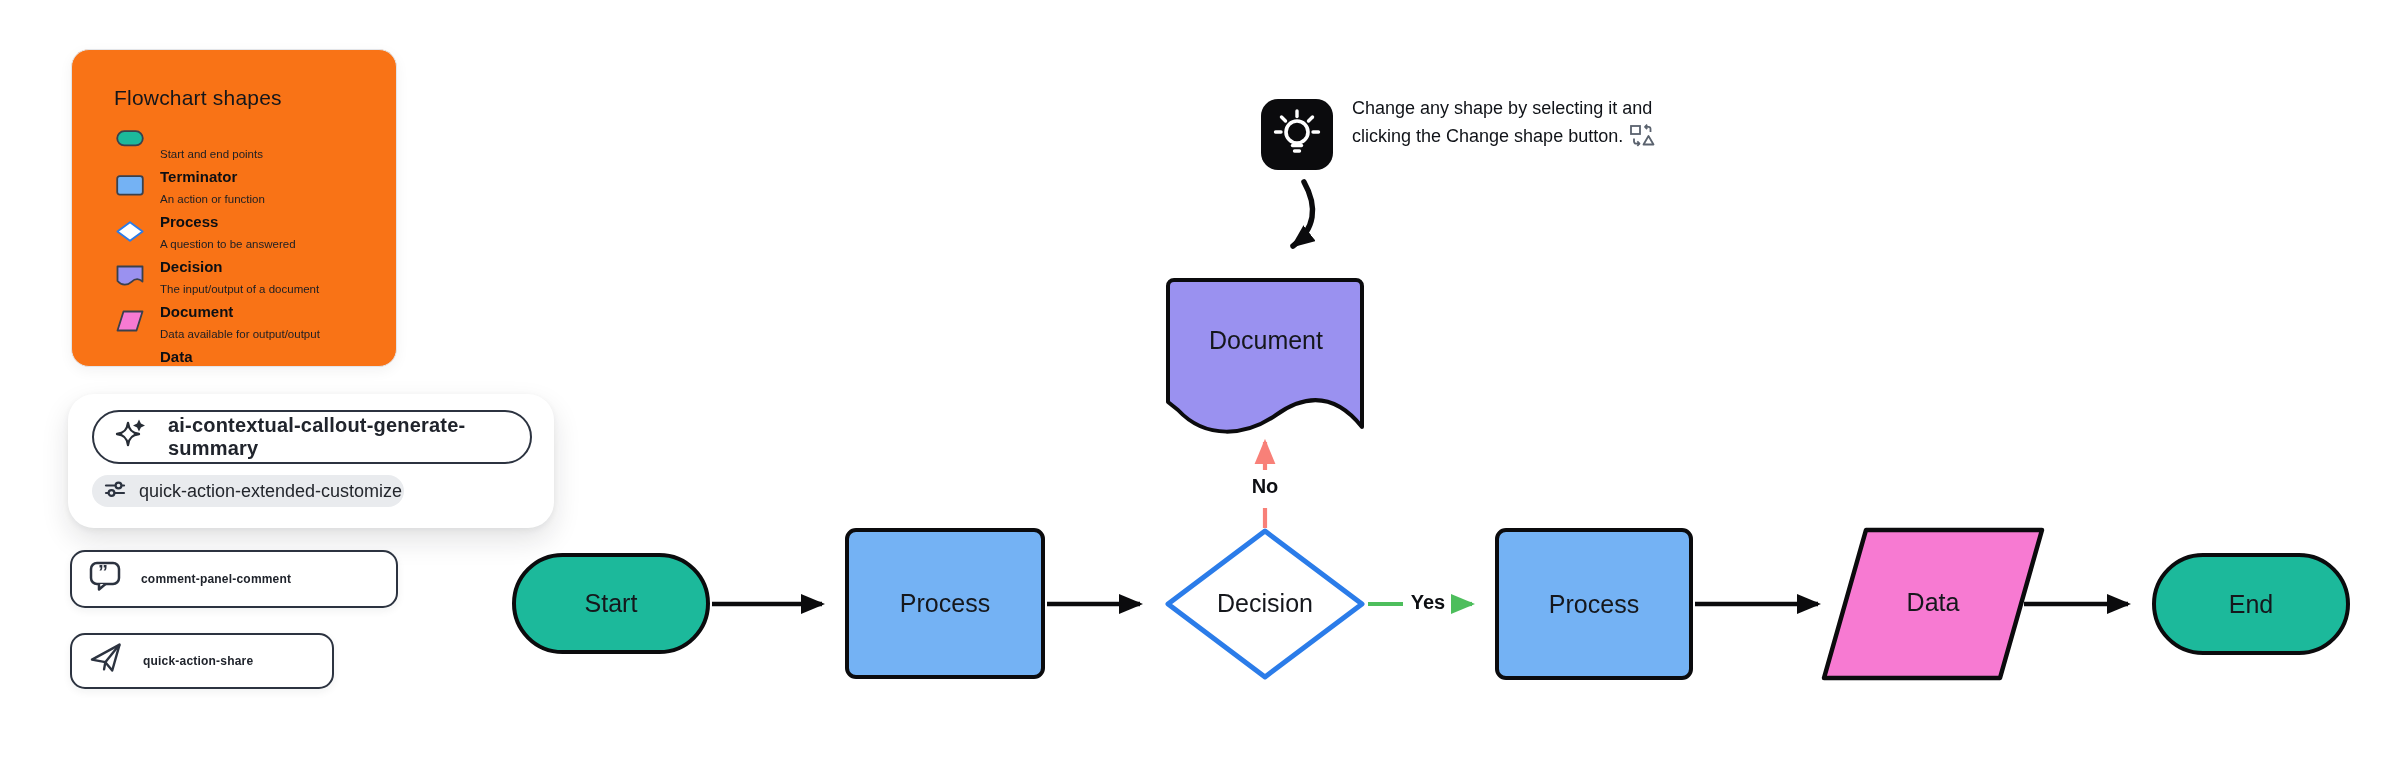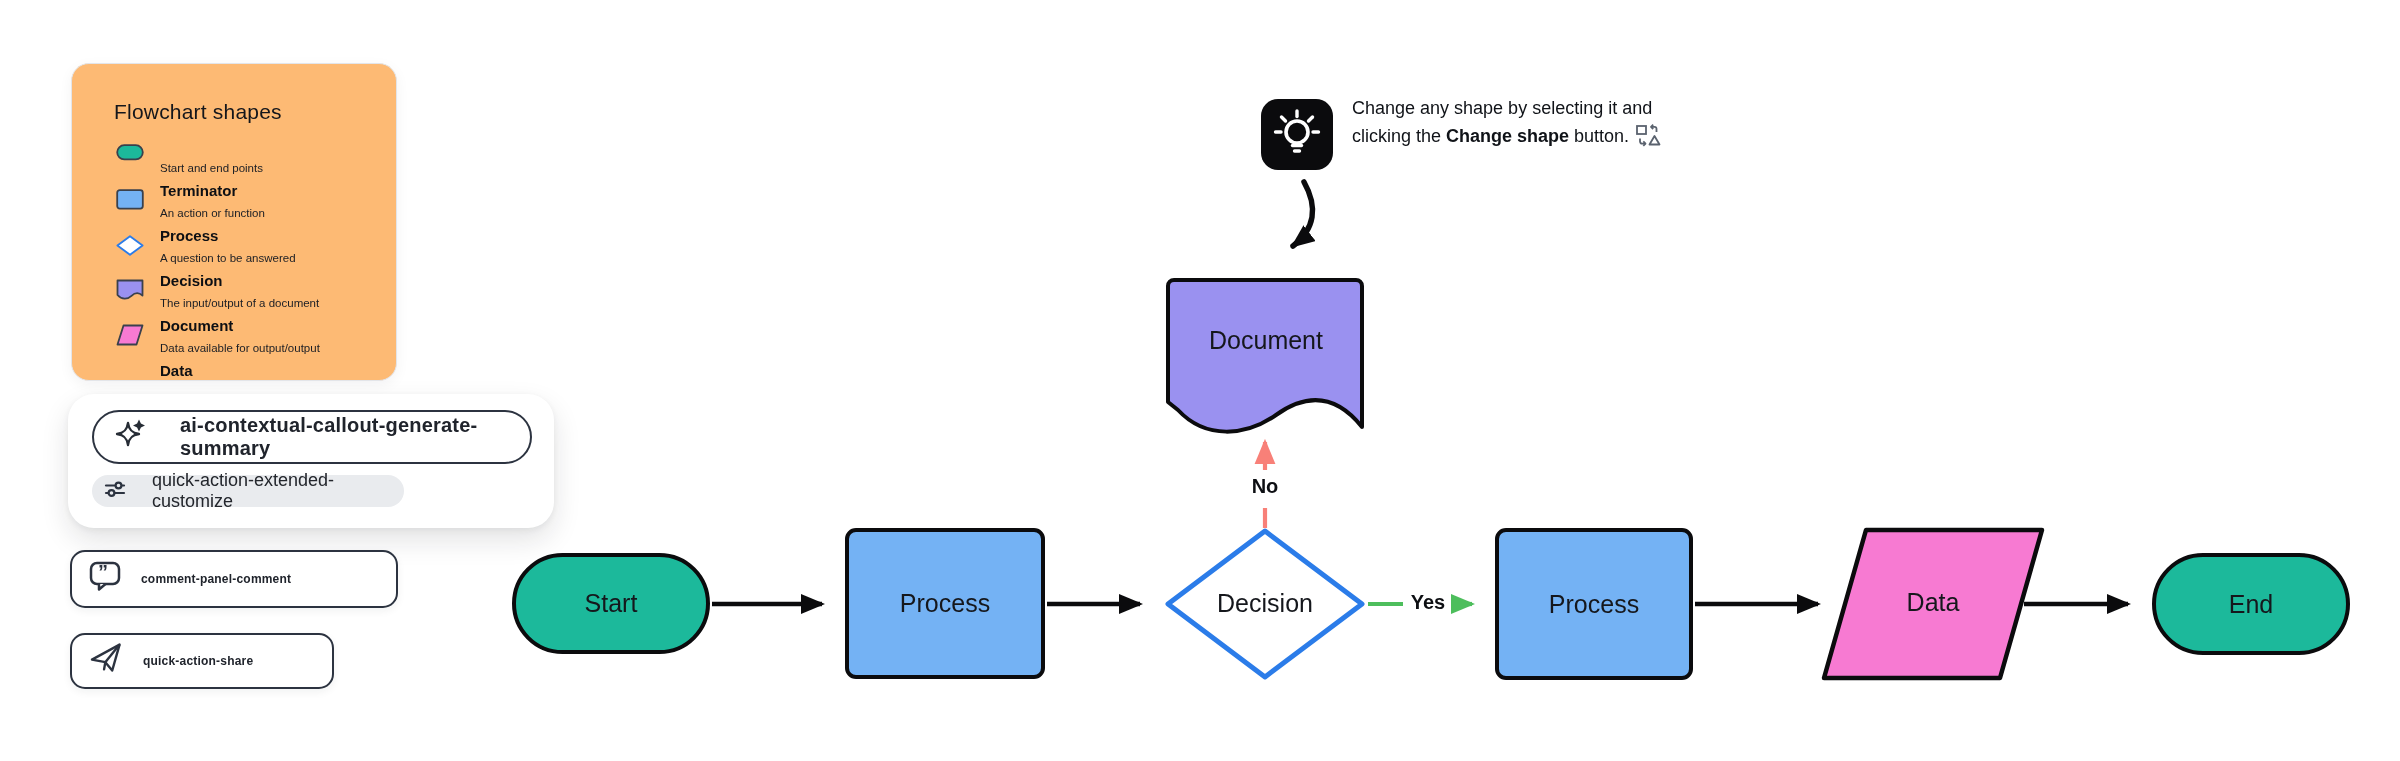--- a/index.html
+++ b/index.html
@@ -2,59 +2,59 @@
 <html><head>
 <meta charset="utf-8">
 <style>
   html,body{margin:0;padding:0;background:#fff;}
   .canvas{
     position:relative;width:2400px;height:761px;background:#ffffff;overflow:hidden;
     font-family:"Liberation Sans",sans-serif;color:#15181e;
   }
   
   .legend{
-    position:absolute;left:71px;top:63px;width:324px;height:316px;background:#fdba74;
+    position:absolute;left:71px;top:49px;width:324px;height:316px;background:#f97316;
     border:1.5px solid #e3e5e9;border-radius:18px;box-shadow:0 4px 14px rgba(22,27,36,.05);
   }
   .legend-title{position:absolute;left:42px;top:36px;font-size:21px;color:#14161b;letter-spacing:.2px;}
   .legend-row{position:absolute;left:0;width:100%;height:40px;}
   .legend-ic{position:absolute;left:44px;top:1px;width:28px;height:24px;display:flex;align-items:flex-start;}
   .legend-name{position:absolute;left:88px;top:0;font-size:15px;font-weight:bold;color:#0d0f13;margin-top:39px;}
   .legend-desc{position:absolute;left:88px;top:19px;font-size:11.5px;color:#1b1e24;}
   
   .ai-card{
     position:absolute;left:68px;top:394px;width:486px;height:134px;background:#fff;border-radius:26px;
     box-shadow:0 12px 28px rgba(22,27,36,.12),0 2px 6px rgba(22,27,36,.06);
   }
   .ai-pill{
     position:absolute;left:24px;top:16px;width:440px;height:54px;border:2px solid #2c3340;border-radius:28px;
-    background:#fff;display:flex;align-items:center;gap:32px;padding-left:18px;box-sizing:border-box;cursor:pointer;
+    background:#fff;display:flex;align-items:center;gap:20px;padding-left:18px;box-sizing:border-box;cursor:pointer;
   }
   .ai-pill-label{font-size:20px;font-weight:bold;color:#20242c;letter-spacing:.2px;}
   .gray-pill{
     position:absolute;left:24px;top:81px;width:312px;height:32px;border-radius:16px;background:#e9ebee;
-    display:flex;align-items:center;gap:26px;padding-left:12px;box-sizing:border-box;cursor:pointer;
+    display:flex;align-items:center;gap:13px;padding-left:12px;box-sizing:border-box;cursor:pointer;
   }
   .gray-pill-label{font-size:18px;color:#23262c;}
   
   .std-btn{
     position:absolute;background:#fff;border:2.5px solid #2c3340;border-radius:15px;
     display:flex;align-items:center;gap:17px;padding-left:16px;box-sizing:border-box;cursor:pointer;
     box-shadow:0 3px 8px rgba(22,27,36,.06);
   }
   .std-btn-label{font-size:12px;font-weight:bold;color:#20242c;letter-spacing:.2px;}
   #comment-btn{left:70px;top:550px;width:328px;height:58px;}
   #share-btn{left:70px;top:633px;width:264px;height:56px;}
   
   .tip-icon{
     position:absolute;left:1261px;top:99px;width:72px;height:71px;background:#0b0b0d;border-radius:17px;
     display:flex;align-items:center;justify-content:center;
   }
   .tip-text{position:absolute;left:1352px;top:95px;width:400px;font-size:18px;line-height:27.5px;color:#101318;}
-  .tip-text b{font-weight:bold;}
+  .tip-text b{font-weight:normal;}
   .shape-swap{display:inline-block;vertical-align:-6px;margin-left:6px;}
   
   .node{position:absolute;display:flex;align-items:center;justify-content:center;box-sizing:border-box;}
   .node-label{font-size:25px;color:#15171c;}
   .stadium{background:#1CB99B;border:4px solid #0b0b0d;border-radius:52px;}
   .proc{background:#74B2F4;border:4px solid #0b0b0d;border-radius:11px;}
   #start-node{left:512px;top:553px;width:198px;height:101px;}
   #process1-node{left:845px;top:528px;width:200px;height:151px;}
   #process2-node{left:1495px;top:528px;width:198px;height:152px;}
   #end-node{left:2152px;top:553px;width:198px;height:102px;}

